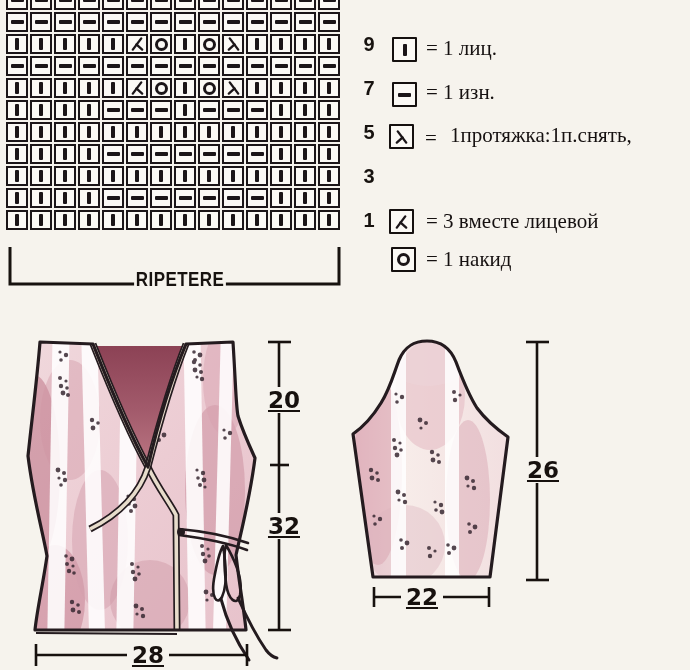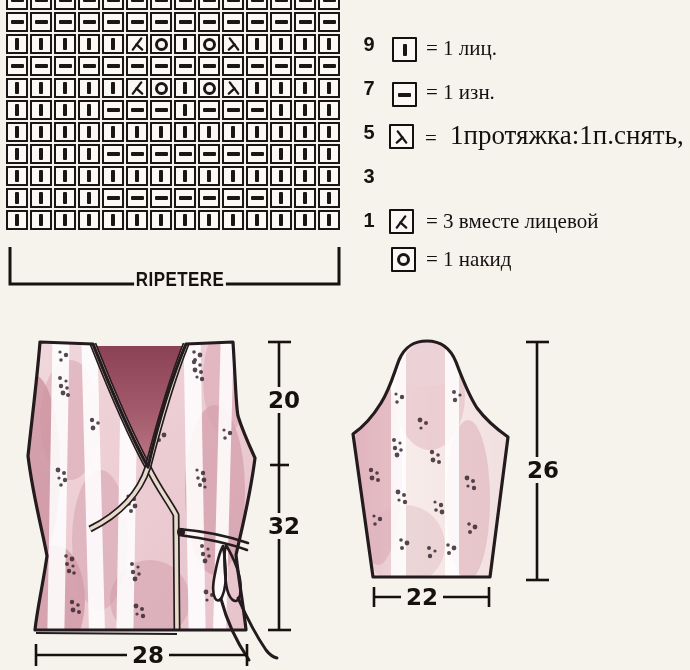--- a/index.html
+++ b/index.html
@@ -16,30 +16,30 @@
   .sp{width:13px;height:4px;background:#1b1518;border-radius:1px;}
   .so{width:13px;height:13px;box-sizing:border-box;border:3px solid #1b1518;border-radius:50%;}
   .sd{width:15px;height:16px;}
   .sd path{stroke:#1b1518;stroke-width:2.5;stroke-linecap:round;fill:none;}
   .rowlab{position:absolute;left:348px;top:-1px;width:30px;text-align:center;
           font:700 20px "Liberation Sans",sans-serif;color:#17120f;}
   .lgbox{position:absolute;width:25px;height:25px;box-sizing:border-box;border:2.5px solid #15100f;
          background:#fbf9f5;display:flex;align-items:center;justify-content:center;border-radius:1px;}
   .lgtext{position:absolute;font-family:"Liberation Serif",serif;font-size:21px;color:#151010;
           white-space:nowrap;}
-  .lgmulti{line-height:27px;font-size:27px;text-align:center;}
+  .lgmulti{line-height:27px;font-size:21px;text-align:center;}
   
   #bracket{position:absolute;left:0;top:240px;}
   #repeat-label{position:absolute;left:126px;top:268px;width:108px;text-align:center;
      background:#f6f3ed;font:700 20px "Liberation Sans",sans-serif;letter-spacing:.5px;
      transform:scaleX(.85);color:#17120f;}
   
   #schemas{position:absolute;left:0;top:325px;}
   .dimlabel{position:absolute;background:#f6f3ed;padding:0 3px;text-align:center;
-     font:700 23px "DejaVu Sans",sans-serif;color:#17110e;}
+     font:700 23px "DejaVu Sans",sans-serif;color:#17110e;text-decoration:underline;}
 </style>
 </head>
 <body>
 <div id="page">
 
 <div id="chart">
   <div id="chart-partial">
         <div class="crow">
           <div class="ccell">
             <i class="sp"></i>

